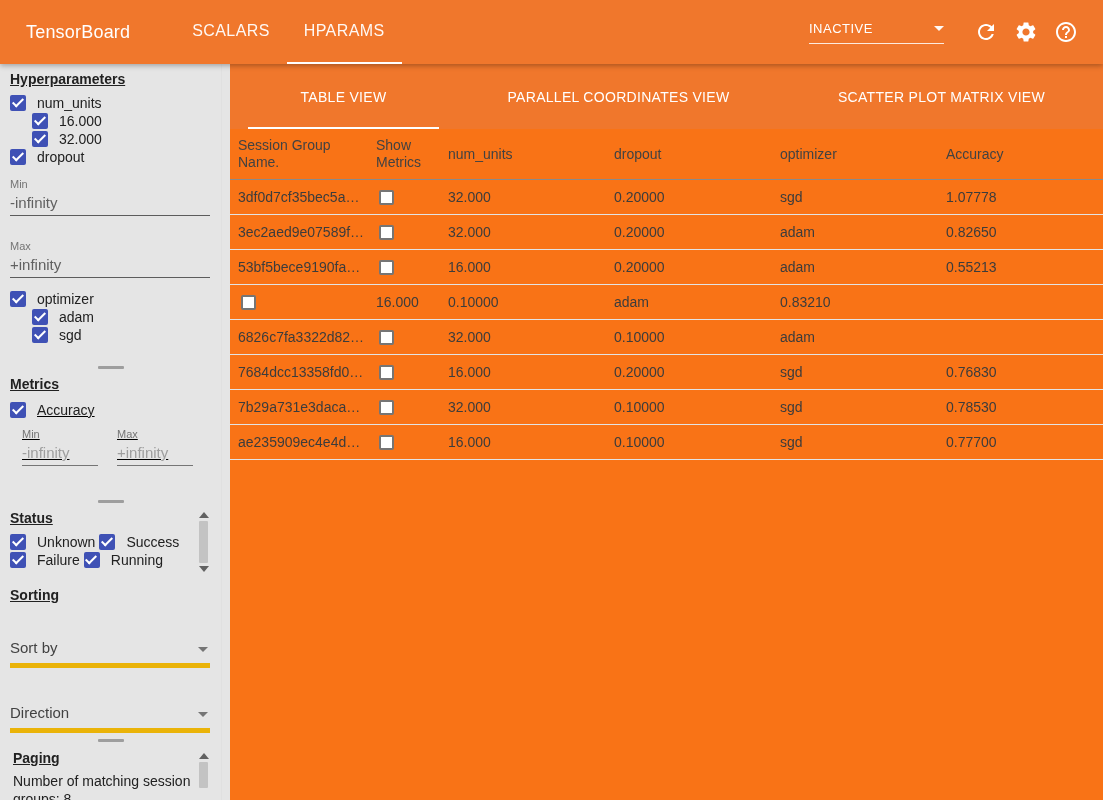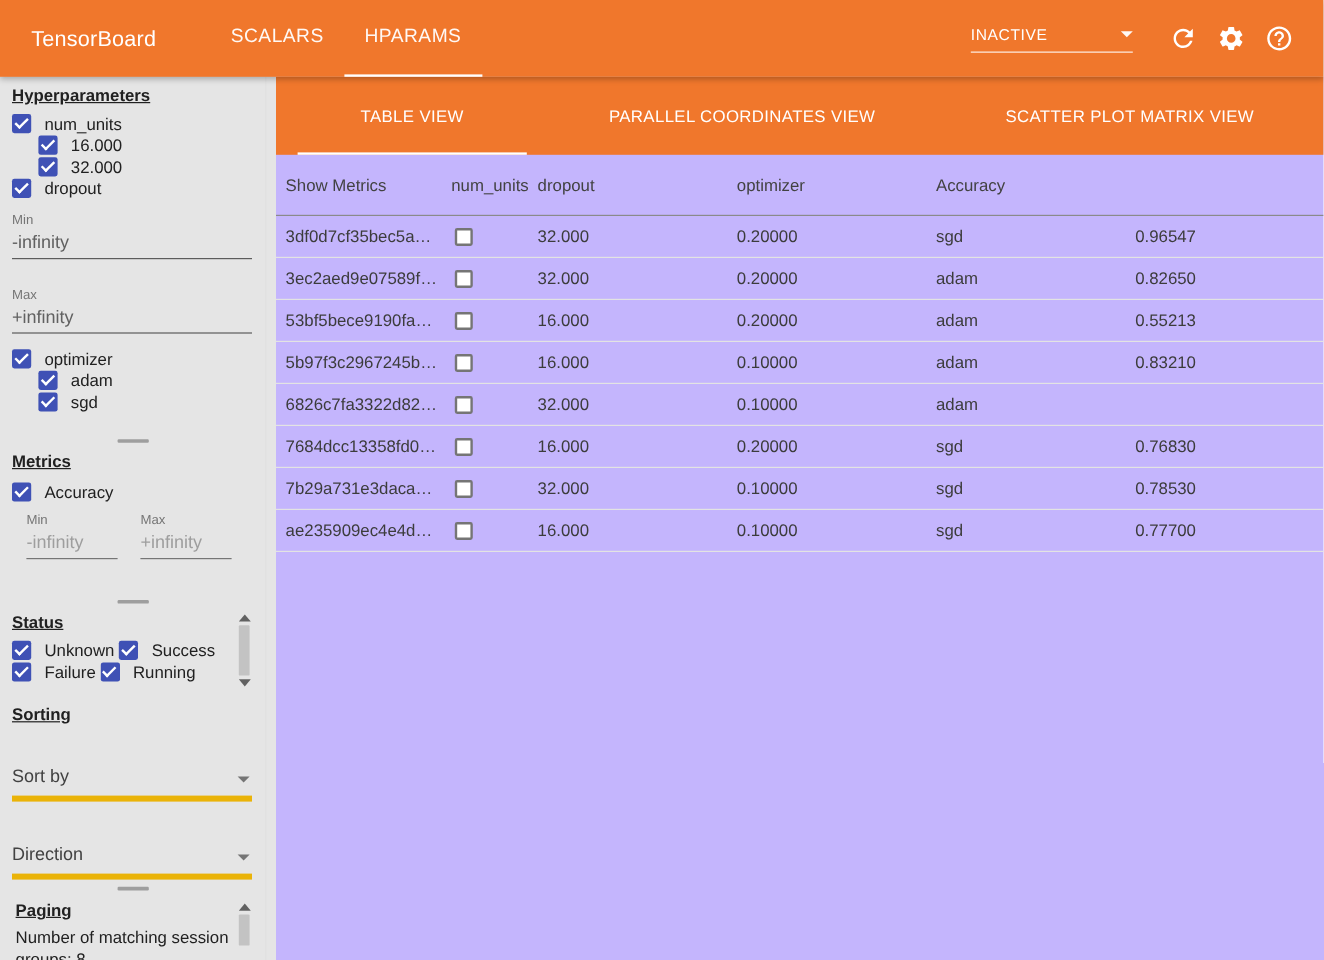--- a/index.html
+++ b/index.html
@@ -28,21 +28,21 @@
   
   .body-row { flex:1; display:flex; min-height:0; }
 
   
   .sidebar { width:230px; flex:none; background:#e5e5e5; }
   .sidebar-inner { width:222px; height:100%; border-right:1px solid #e0e0e0;
                    display:flex; flex-direction:column; overflow:hidden; }
   .side-sec { padding-left:10px; position:relative; overflow:hidden; flex:none; }
   .sec-title { font-size:14px; font-weight:bold; color:#212121; text-decoration:underline; }
   .sec-hparams { height:299px; } .sec-hparams .sec-title { margin-top:7px; }
-  .sec-metrics { height:125px; } .sec-metrics .sec-title { margin-top:4px; }
+  .sec-metrics { height:125px;text-decoration:underline; } .sec-metrics .sec-title { margin-top:4px; }
   .sec-status  { height:78px; }  .sec-status  .sec-title { margin-top:4px; }
   .sec-sorting { height:152px; } .sec-sorting .sec-title { margin-top:3px; }
   .sec-paging  { flex:1;padding-left:13px; }       .sec-paging  .sec-title { margin-top:5px; }
 
   .splitter { height:9px; flex:none; display:flex; align-items:center; justify-content:center;
               cursor:row-resize; }
   .splitter::after { content:""; width:26px; height:3px; background:#9e9e9e; border-radius:1px; }
 
   .chk-row { display:flex; align-items:center; height:18px; cursor:pointer; }
   .chk-row.first { margin-top:7px; }
@@ -83,21 +83,21 @@
                 border-bottom:5px solid #eab308; padding-bottom:7px; cursor:pointer; }
   .select-box.sortby { margin-top:36px; }
   .select-box.direction { margin-top:36px; }
   .select-label { font-size:15px; color:#424242; }
   .caret-g { width:0; height:0; border-left:5px solid transparent; border-right:5px solid transparent;
              border-top:5px solid #757575; margin:0 2px 4px 0; }
 
   .paging-text { margin-top:6px; width:200px; font-size:14px; line-height:18px; color:#212121; }
 
   
-  .main { flex:1; display:flex; flex-direction:column; min-width:0; background:#c4b5fd; }
+  .main { flex:1; display:flex; flex-direction:column; min-width:0; background:#f97316; }
   .view-tabs { height:65px; background:#f0772c; display:flex; flex:none; }
   .view-tab { display:flex; align-items:center; justify-content:center; color:#fff;
               font-size:14px; letter-spacing:.3px; position:relative; cursor:pointer; }
   .view-tab.t1 { width:26%; } .view-tab.t2 { width:37%; } .view-tab.t3 { width:37%; }
   .view-tab.active::after { content:""; position:absolute; left:8%; right:8%; bottom:0;
                             height:2px; background:#fff; }
 
   .grid-cols { display:grid; grid-template-columns:138px 72px 166px 166px 166px 1fr; }
   .t-head { height:51px; border-bottom:1px solid #8a8a8a; }
   .t-head .cell { display:flex; align-items:center; padding-left:8px; font-size:14px;
@@ -264,36 +264,37 @@
 
     <main class="main">
       <div class="view-tabs">
         <div class="view-tab t1 active">TABLE VIEW</div>
         <div class="view-tab t2">PARALLEL COORDINATES VIEW</div>
         <div class="view-tab t3">SCATTER PLOT MATRIX VIEW</div>
       </div>
 
       <div class="table">
         <div class="grid-cols t-head">
+          <div class="cell">Session Group Name.</div>
           <div class="cell">Show Metrics</div>
           <div class="cell">num_units</div>
           <div class="cell">dropout</div>
           <div class="cell">optimizer</div>
           <div class="cell">Accuracy</div>
         </div>
 
         <div class="grid-cols t-row">
           <div class="cell">3df0d7cf35bec5a…</div>
           <div class="cell">
               <span class="row-chk"></span>
             </div>
           <div class="cell">32.000</div>
           <div class="cell">0.20000</div>
           <div class="cell">sgd</div>
-          <div class="cell">0.96547</div>
+          <div class="cell">1.07778</div>
         </div>
         <div class="grid-cols t-row">
           <div class="cell">3ec2aed9e07589f…</div>
           <div class="cell">
               <span class="row-chk"></span>
             </div>
           <div class="cell">32.000</div>
           <div class="cell">0.20000</div>
           <div class="cell">adam</div>
           <div class="cell">0.82650</div>
@@ -302,21 +303,20 @@
           <div class="cell">53bf5bece9190fa…</div>
           <div class="cell">
               <span class="row-chk"></span>
             </div>
           <div class="cell">16.000</div>
           <div class="cell">0.20000</div>
           <div class="cell">adam</div>
           <div class="cell">0.55213</div>
         </div>
         <div class="grid-cols t-row">
-          <div class="cell">5b97f3c2967245b…</div>
           <div class="cell">
               <span class="row-chk"></span>
             </div>
           <div class="cell">16.000</div>
           <div class="cell">0.10000</div>
           <div class="cell">adam</div>
           <div class="cell">0.83210</div>
         </div>
         <div class="grid-cols t-row">
           <div class="cell">6826c7fa3322d82…</div>

